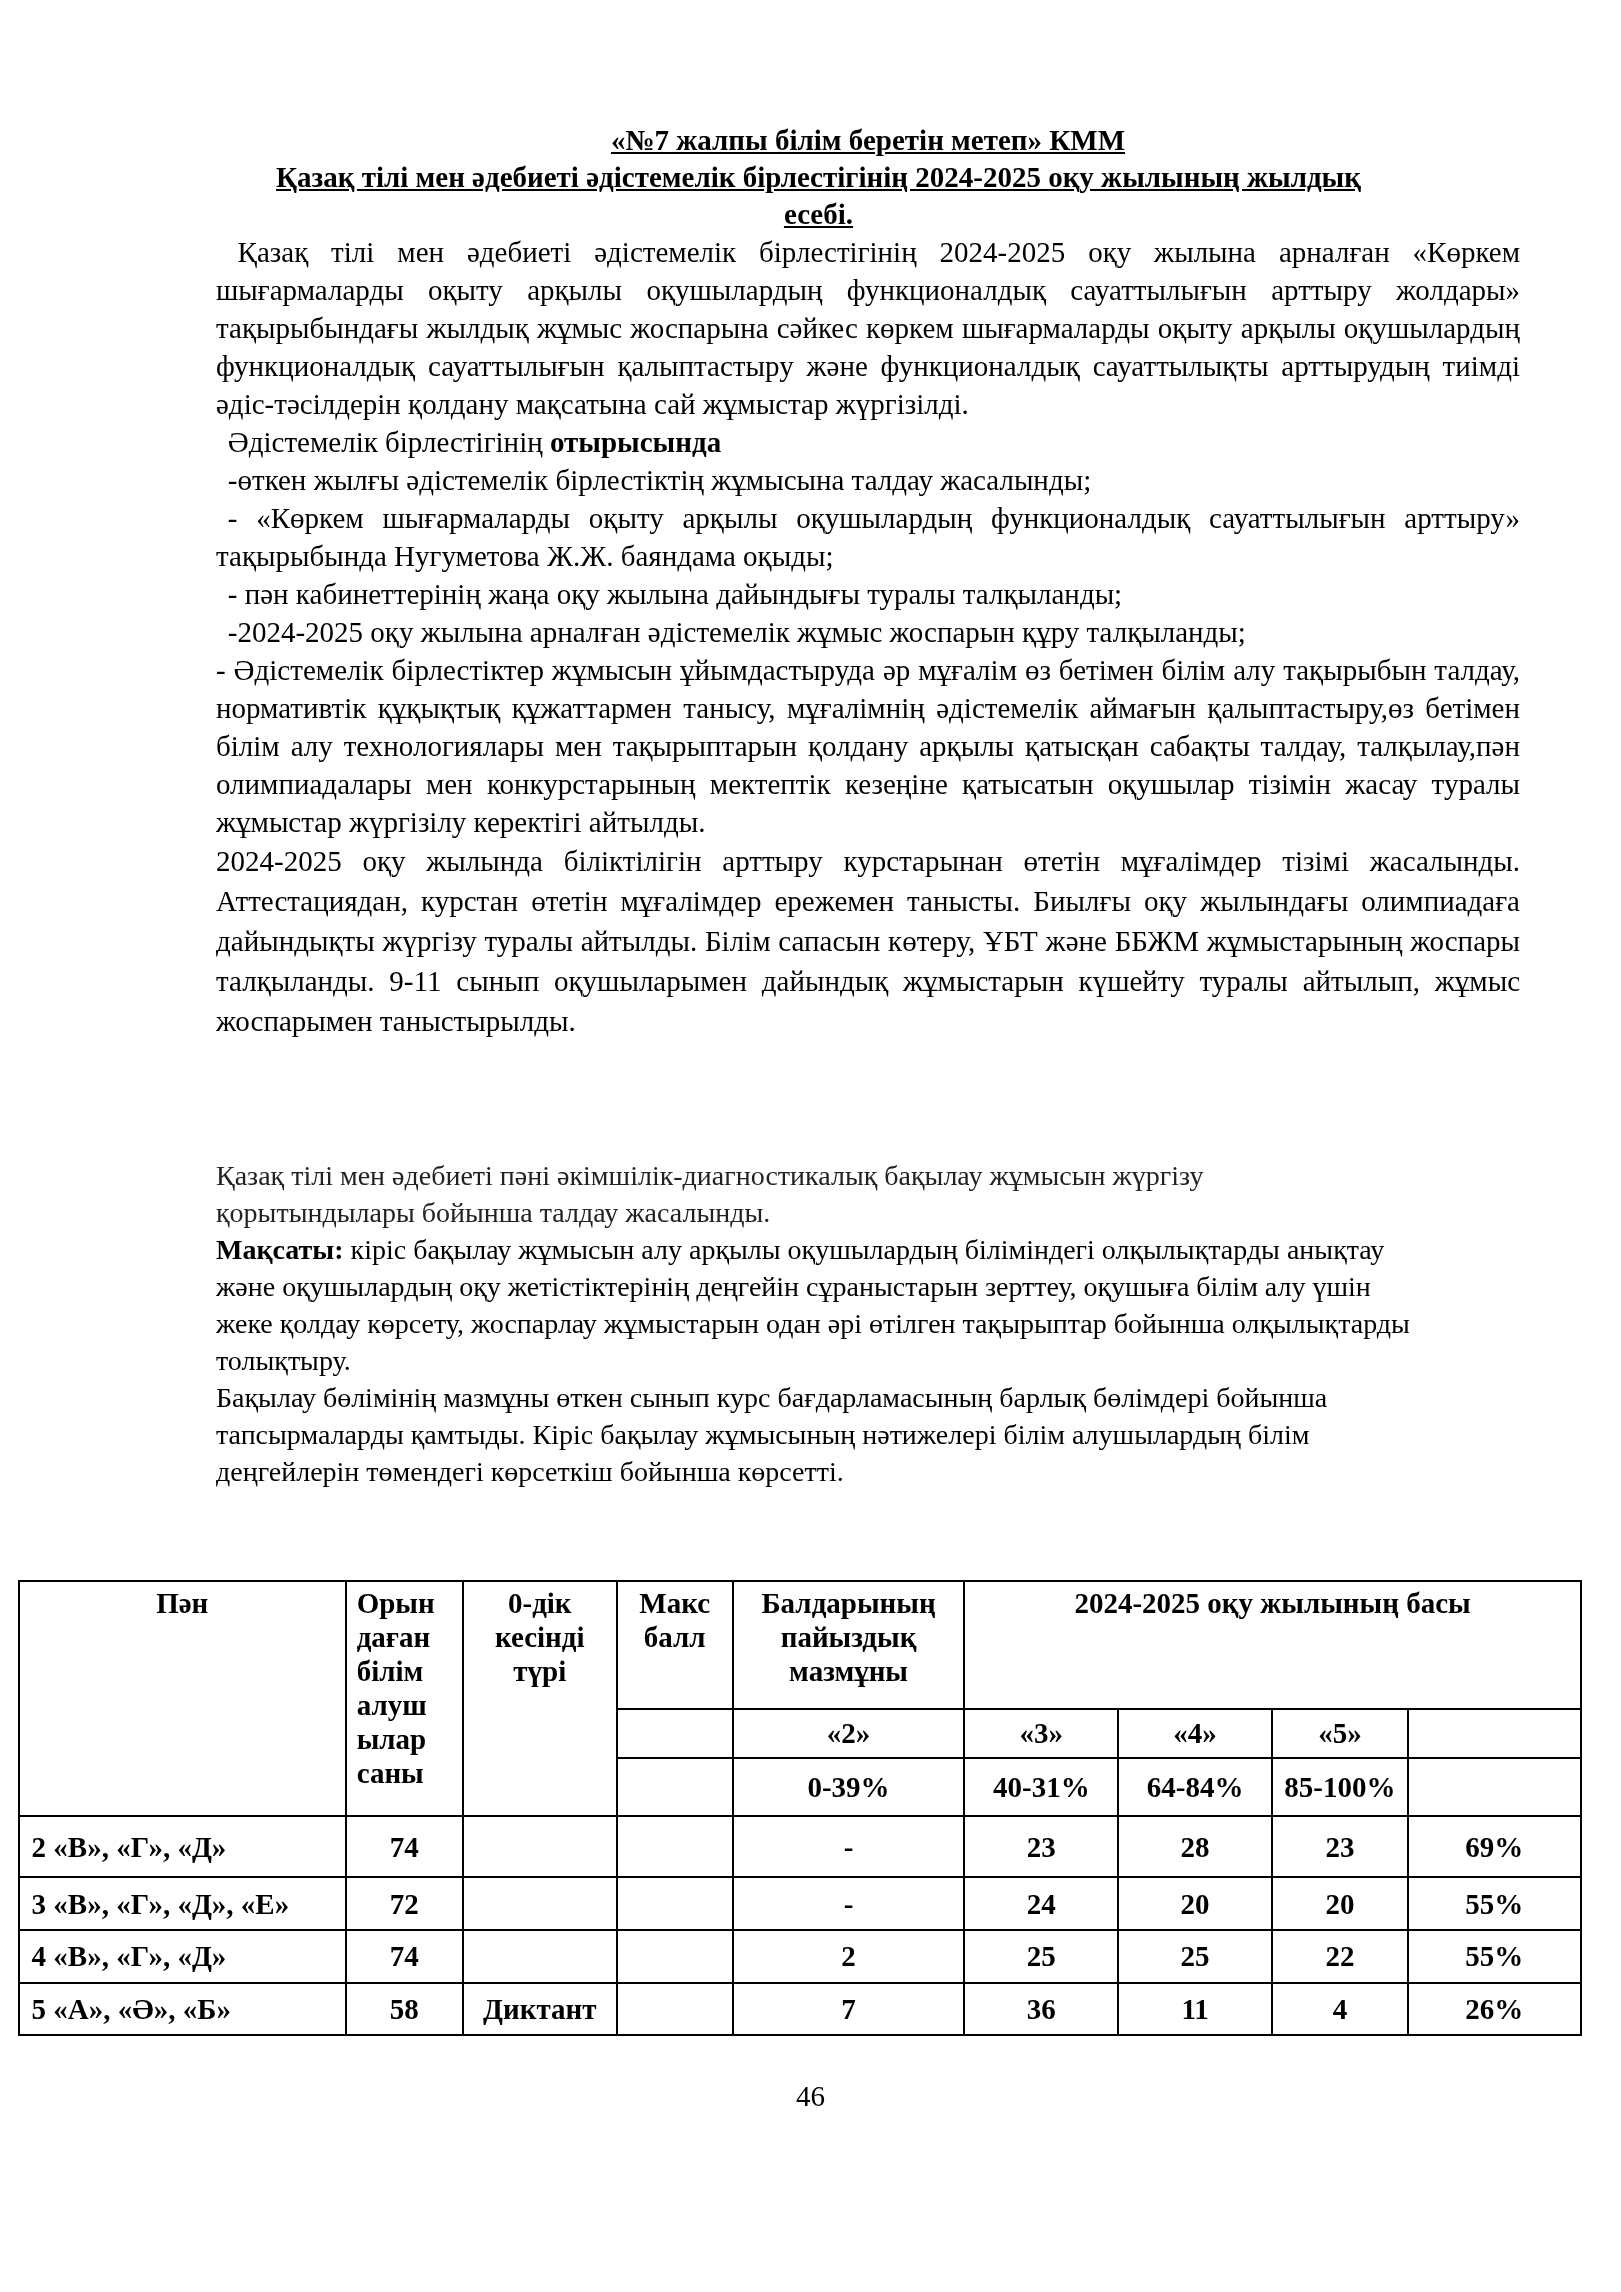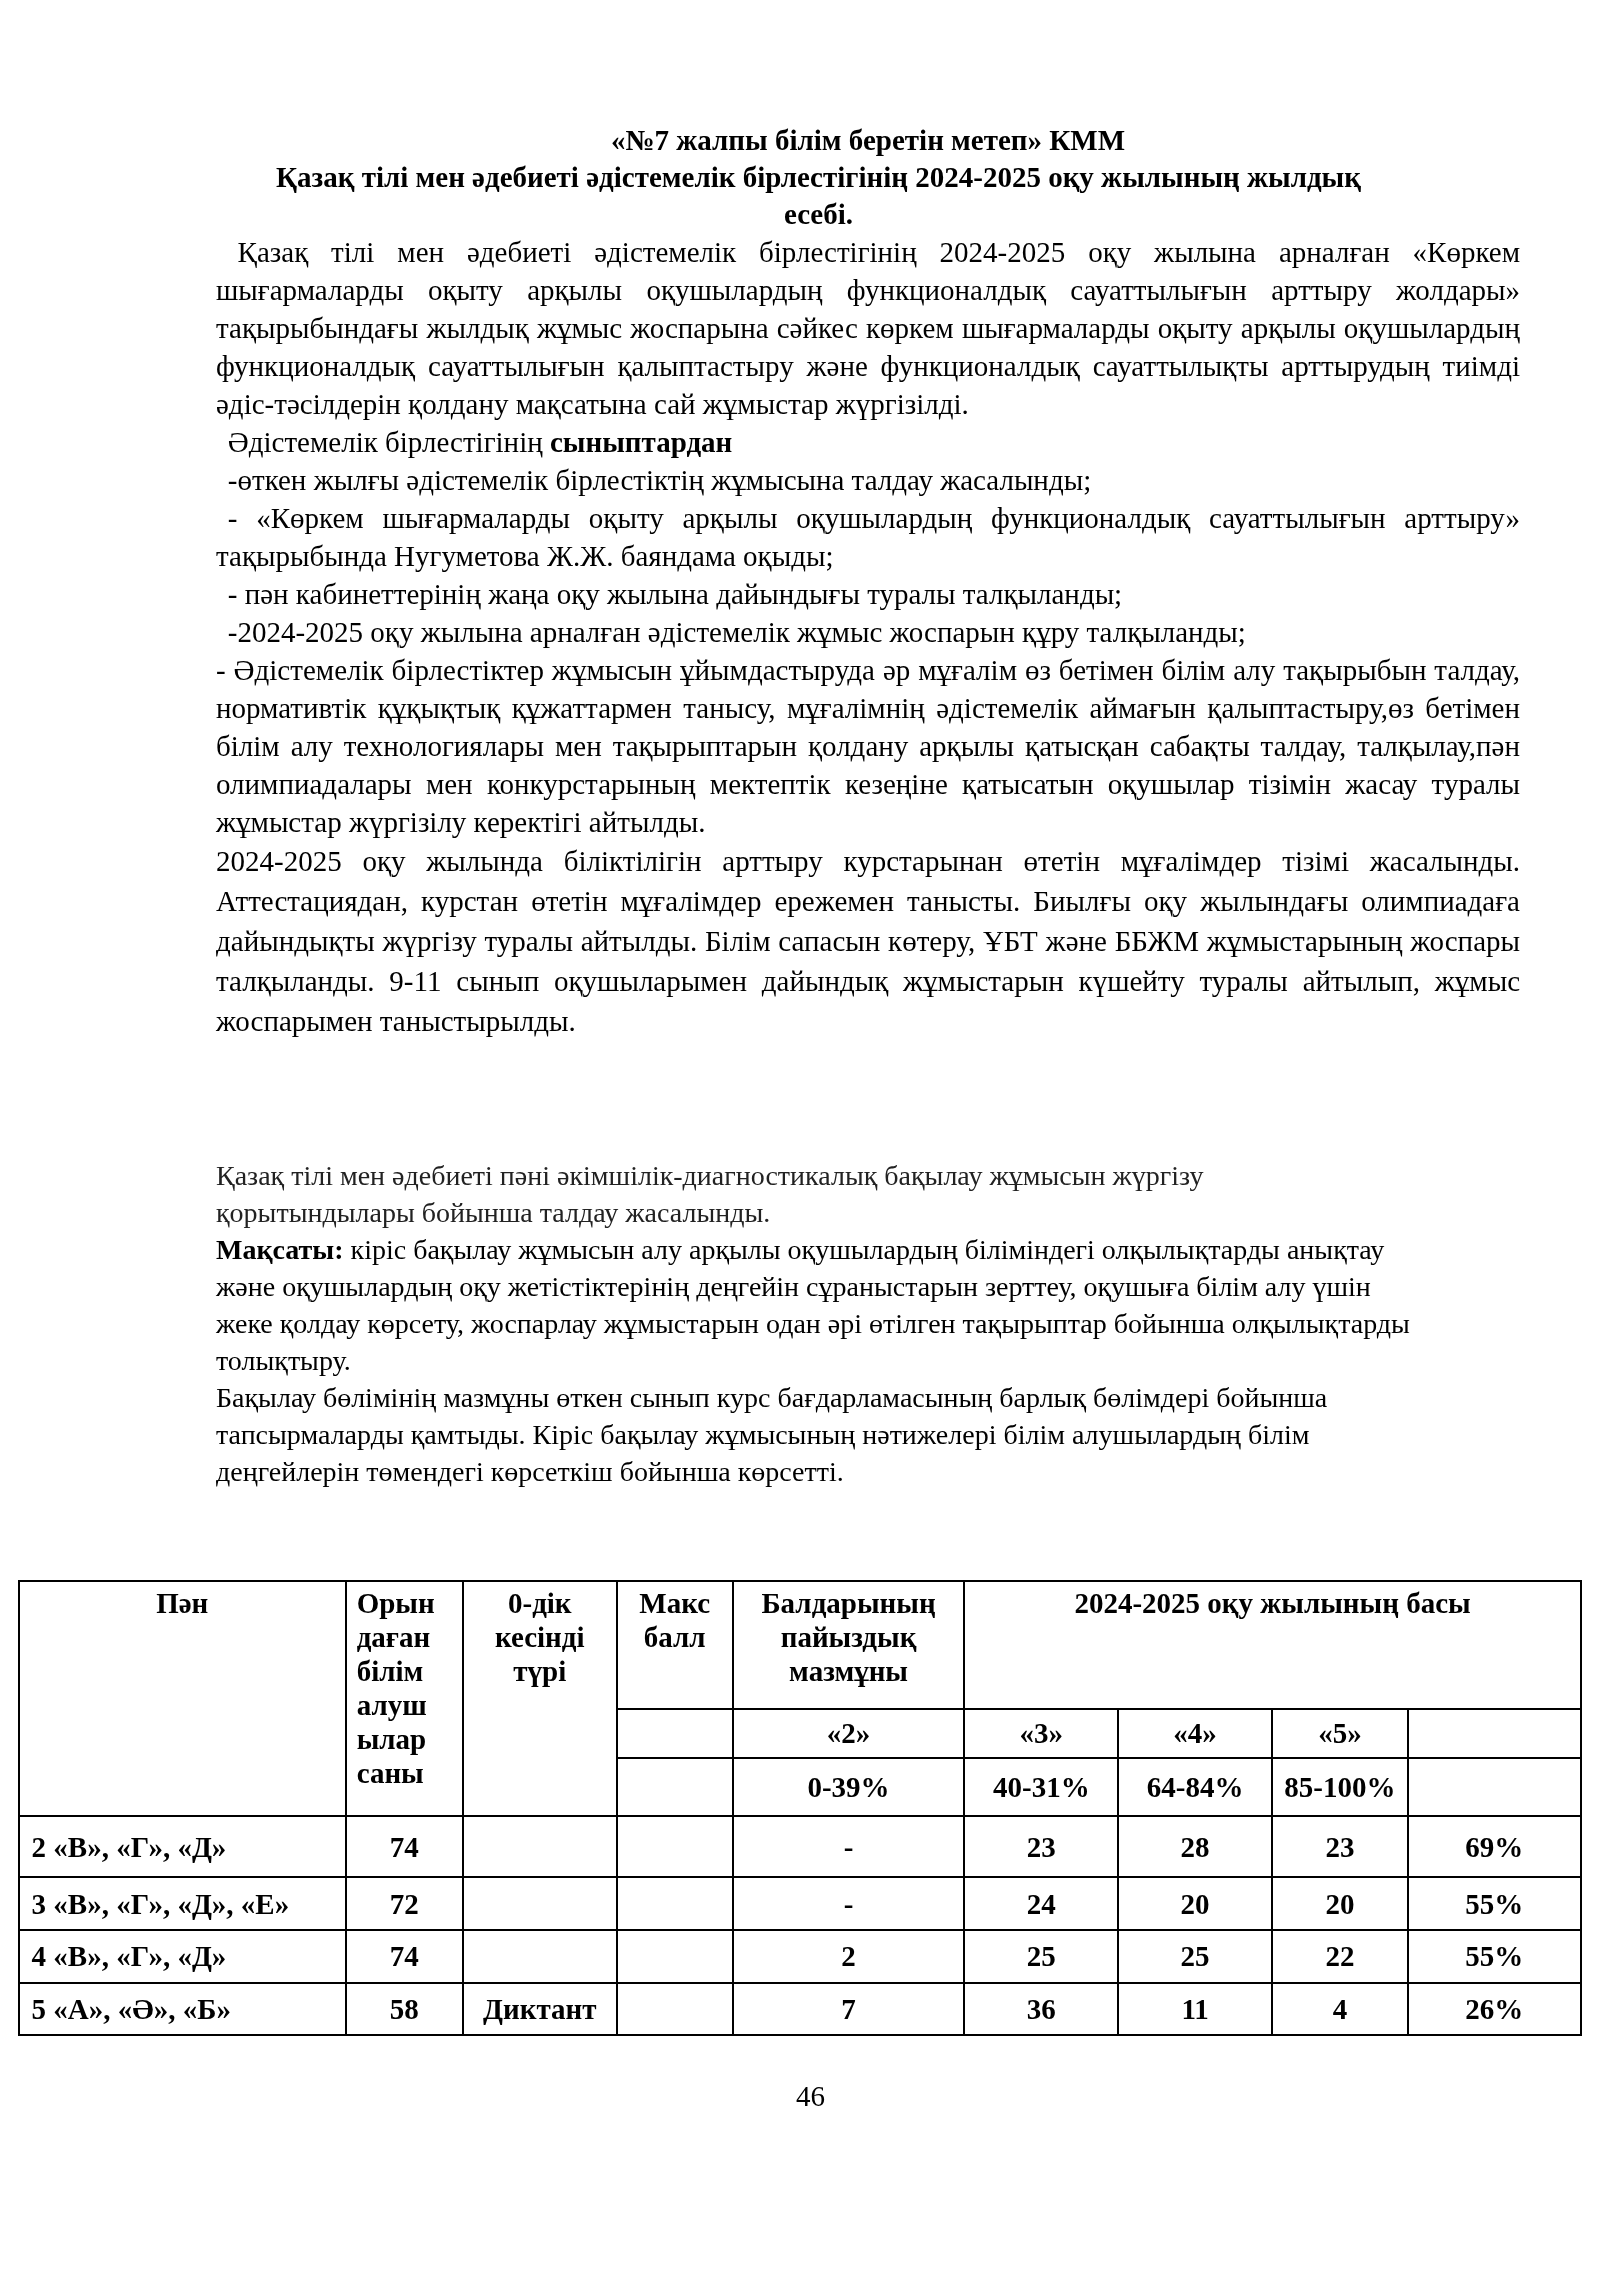--- a/index.html
+++ b/index.html
@@ -1,20 +1,20 @@
 <!DOCTYPE html>
 <html><head>
 <meta charset="utf-8">
 <style>
   html, body { margin:0; padding:0; background:#fff; }
   body { width:1621px; height:2293px; position:relative; overflow:hidden;
          font-family:"Liberation Serif", serif; color:#000; }
   .page { position:absolute; left:0; top:0; width:1621px; height:2293px; }
   .title { position:absolute; left:216px; width:1304px; text-align:center; font-weight:bold;
-           font-size:29px; line-height:37px; }
+           font-size:29px; line-height:37px;text-decoration:underline; }
   .t1 { top:122px; }
   .t2 { top:159px; }
   .body { position:absolute; left:216px; width:1304px; font-size:29px; line-height:38px; text-align:justify; }
   .body p { margin:0; }
   .ind { text-indent:21.6px; }
   .ind2 { text-indent:11.8px; }
   .last-left { text-align-last:left; }
   .b { font-weight:bold; }
   .sec2 { position:absolute; left:216px; width:1304px; font-size:28px; line-height:37px; text-align:left; }
   .sec2 p { margin:0; }
@@ -29,21 +29,21 @@
 </head>
 <body>
 
 <div class="page">
 
   <div class="title t1">«№7 жалпы білім беретін метеп» КММ</div>
   <div class="title t2" style="width:1157px;left:240px;">Қазақ тілі мен әдебиеті әдістемелік бірлестігінің   2024-2025 оқу жылының жылдық есебі.</div>
 
   <div class="body" style="top:233px;">
     <p class="ind last-left">Қазақ тілі мен әдебиеті  әдістемелік бірлестігінің  2024-2025 оқу жылына арналған «Көркем шығармаларды  оқыту  арқылы оқушылардың функционалдық сауаттылығын арттыру  жолдары» тақырыбындағы жылдық жұмыс жоспарына сәйкес көркем шығармаларды оқыту арқылы оқушылардың функционалдық сауаттылығын қалыптастыру және функционалдық сауаттылықты арттырудың тиімді әдіс-тәсілдерін қолдану мақсатына сай жұмыстар жүргізілді.</p>
-    <p class="ind2"><span>Әдістемелік бірлестігінің </span><span class="b">сыныптардан</span></p>
+    <p class="ind2"><span>Әдістемелік бірлестігінің </span><span class="b">отырысында</span></p>
     <p class="ind2 last-left">-өткен жылғы  әдістемелік бірлестіктің жұмысына талдау жасалынды;</p>
     <p class="ind2 last-left">- «Көркем шығармаларды оқыту арқылы оқушылардың функционалдық сауаттылығын арттыру» тақырыбында Нугуметова Ж.Ж. баяндама оқыды;</p>
     <p class="ind2 last-left">- пән кабинеттерінің жаңа оқу жылына дайындығы туралы талқыланды;</p>
     <p class="ind2 last-left">-2024-2025 оқу жылына арналған әдістемелік жұмыс жоспарын құру талқыланды;</p>
     <p class="last-left">- Әдістемелік бірлестіктер жұмысын ұйымдастыруда әр мұғалім өз бетімен білім алу тақырыбын талдау, нормативтік құқықтық құжаттармен танысу, мұғалімнің әдістемелік аймағын қалыптастыру,өз бетімен білім алу технологиялары мен тақырыптарын қолдану арқылы қатысқан сабақты талдау, талқылау,пән олимпиадалары мен конкурстарының мектептік кезеңіне қатысатын оқушылар тізімін жасау туралы жұмыстар жүргізілу керектігі айтылды.</p>
     <p class="last-left" style="line-height:40px;">2024-2025 оқу жылында біліктілігін арттыру курстарынан өтетін  мұғалімдер тізімі жасалынды. Аттестациядан, курстан өтетін мұғалімдер ережемен танысты. Биылғы оқу жылындағы олимпиадаға дайындықты жүргізу туралы айтылды. Білім сапасын көтеру, ҰБТ және ББЖМ жұмыстарының жоспары талқыланды.  9-11 сынып оқушыларымен дайындық жұмыстарын күшейту туралы айтылып,  жұмыс жоспарымен таныстырылды.</p>
   </div>
 
   <div class="sec2" style="top:1157px;">
     <p class="grey" style="width:1000px;">Қазақ тілі мен әдебиеті пәні әкімшілік-диагностикалық бақылау жұмысын жүргізу қорытындылары бойынша талдау жасалынды.</p>

